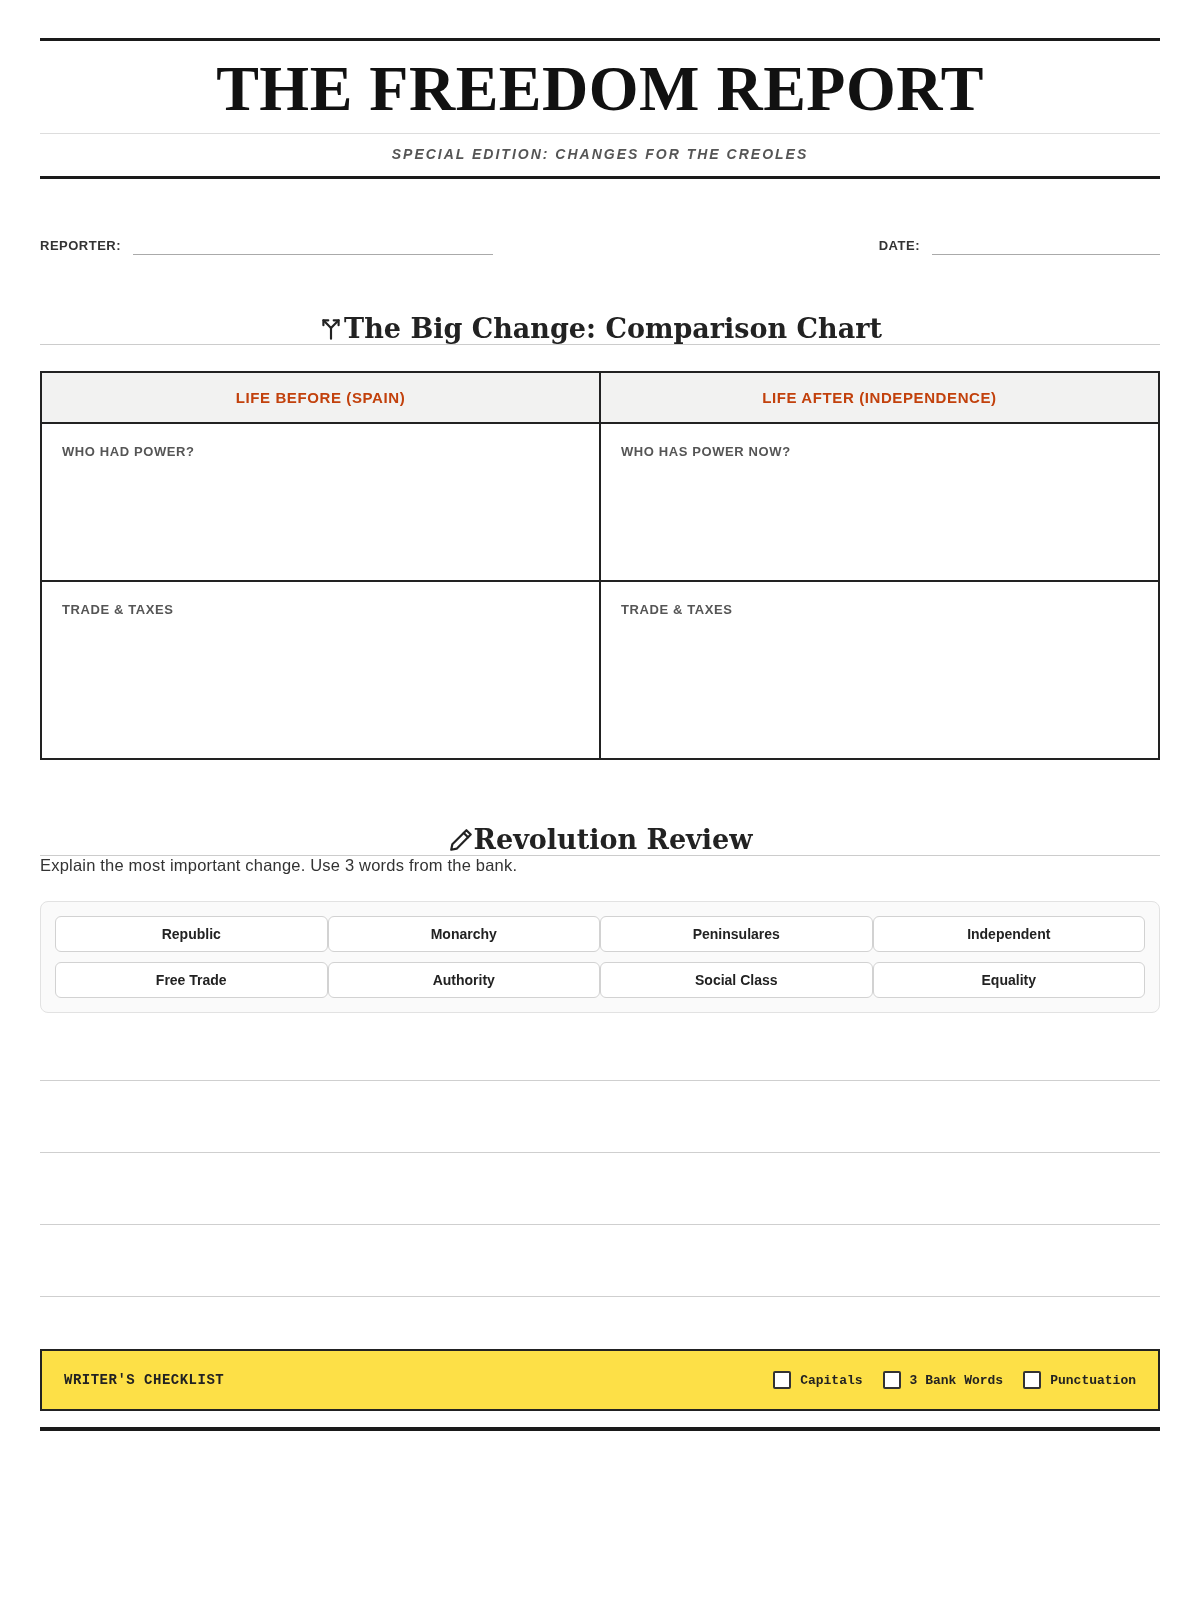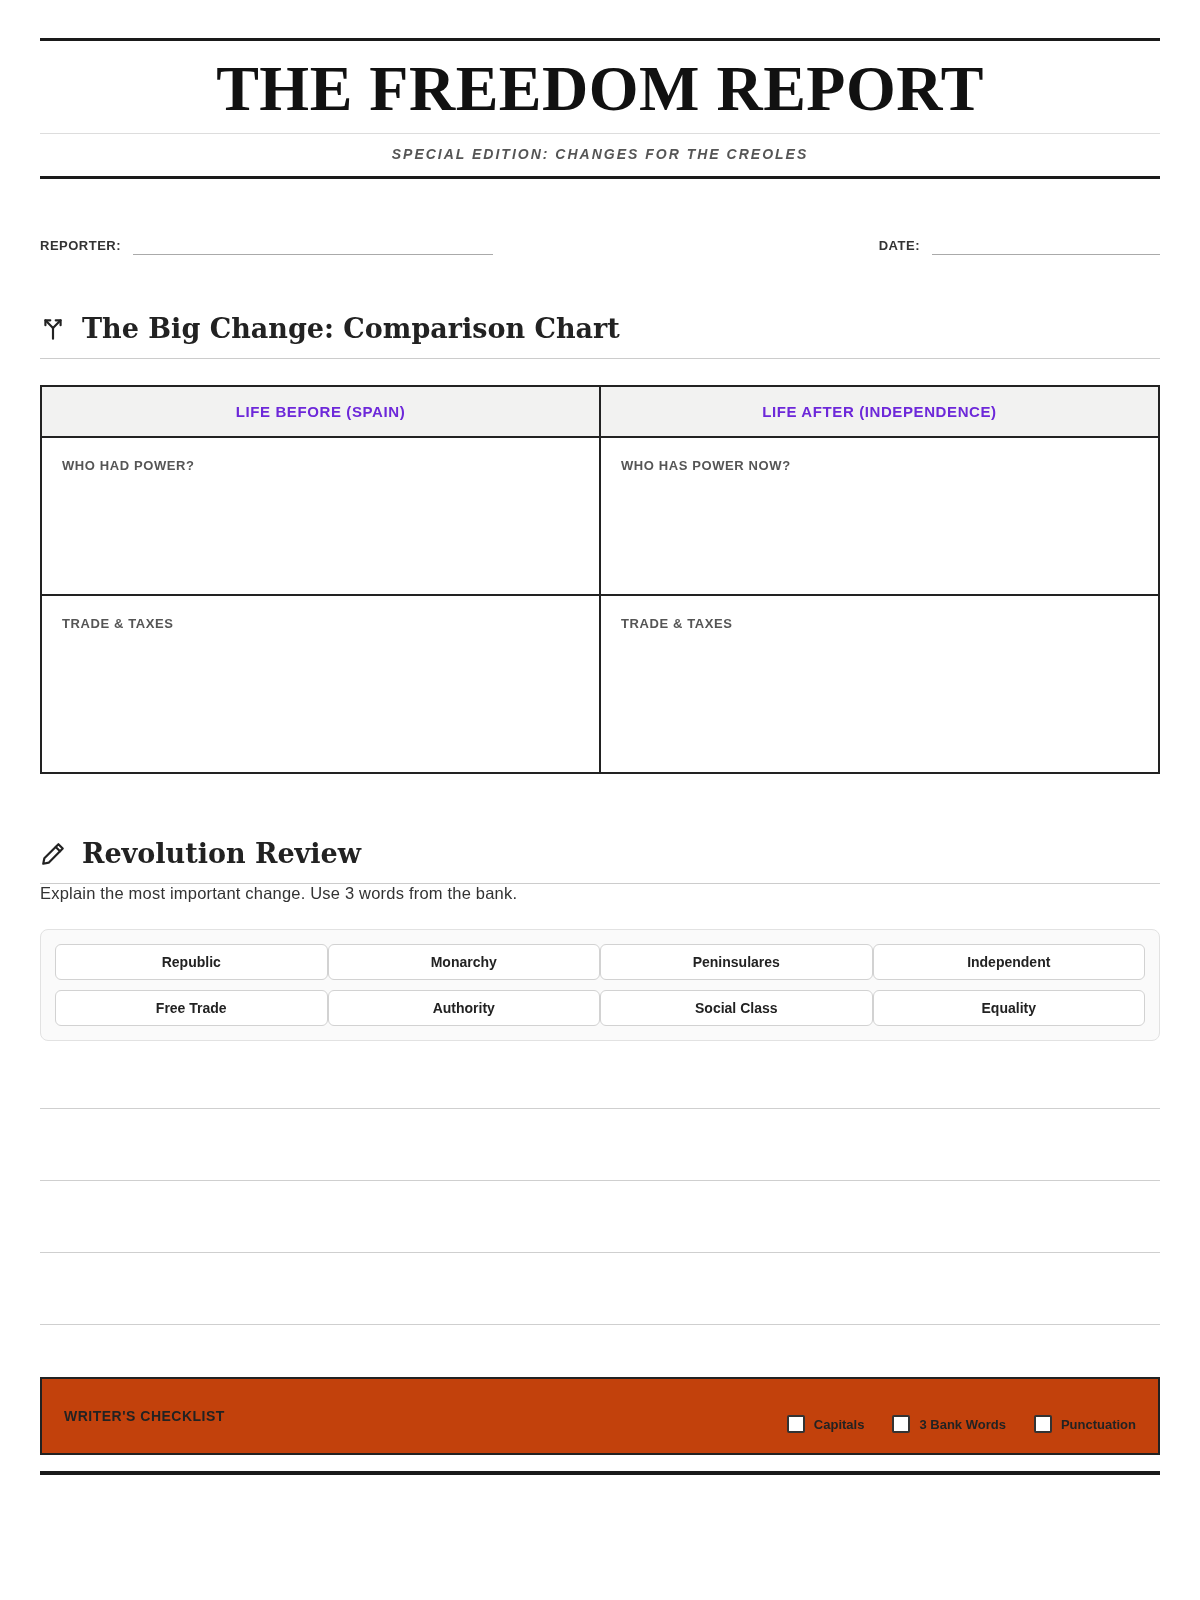--- a/index.html
+++ b/index.html
@@ -41,23 +41,23 @@
     display:flex; justify-content:space-between; align-items:flex-end;
   }
   .byline .group { display:flex; align-items:flex-end; gap:12px; }
   .byline .label { font-size:13px; font-weight:bold; letter-spacing:0.5px; color:#333; padding-bottom:2px;}
   .fill-line { border-bottom:1px solid #aaaaaa; height:24px; }
   .fill-line.reporter { width:360px; }
   .fill-line.date { width:228px; }
 
   
   .section-head {
-    display:flex; align-items:center; gap:16px;
+    display:flex; align-items:center; 
     border-bottom:1px solid #cccccc;
-    padding-bottom:14px;
+    justify-content:center;
   }
   .section-head.first { margin-top:58px; }
   .section-head.second { margin-top:64px; }
   .section-head h2 {
     font-family:"DejaVu Serif", serif;
     font-weight:bold;
     font-size:27px;
     color:#222;
   }
   .section-head .icon { width:26px; height:26px; flex:0 0 auto; }
@@ -70,21 +70,21 @@
     border:2px solid #222;
     table-layout:fixed;
   }
   table.compare th {
     background:#f2f2f1;
     border:2px solid #222;
     padding:16px 10px;
     font-size:15px;
     font-weight:bold;
     letter-spacing:0.6px;
-    color:#6d28d9;
+    color:#c2410c;
     text-align:center;
   }
   table.compare td {
     border:2px solid #222;
     vertical-align:top;
     padding:18px 20px;
   }
   table.compare tr.row-power td { height:158px; }
   table.compare tr.row-trade td { height:178px; }
   .cell-label {
@@ -122,30 +122,31 @@
   }
 
   .write-lines { margin-top:0; }
   .write-line { height:72px; border-bottom:1px solid #cfcfcf; }
   .write-line.first { height:68px; }
 
   
   .checklist {
     margin-top:52px;
     border:2px solid #222;
-    background:#c2410c;
+    background:#fde047;
     display:flex;
     justify-content:space-between;
     align-items:center;
     padding:20px 22px;
+    font-family:Liberation Mono, monospace;
   }
   .checklist .title {
     font-size:14px; font-weight:bold; letter-spacing:0.5px; color:#222;
   }
-  .checklist .items { display:flex; gap:28px; align-items:center;margin-top:16px; }
+  .checklist .items { display:flex; gap:20px; align-items:center; }
   .check-item { display:flex; align-items:center; gap:9px; }
   .checkbox {
     width:18px; height:18px;
     border:2px solid #333; border-radius:2px;
     background:#fff; display:inline-block;
   }
   .check-item .label { font-size:13px; font-weight:bold; color:#222; }
 
   .rule-thick.bottom { margin-top:16px; height:4px; }
 </style>

